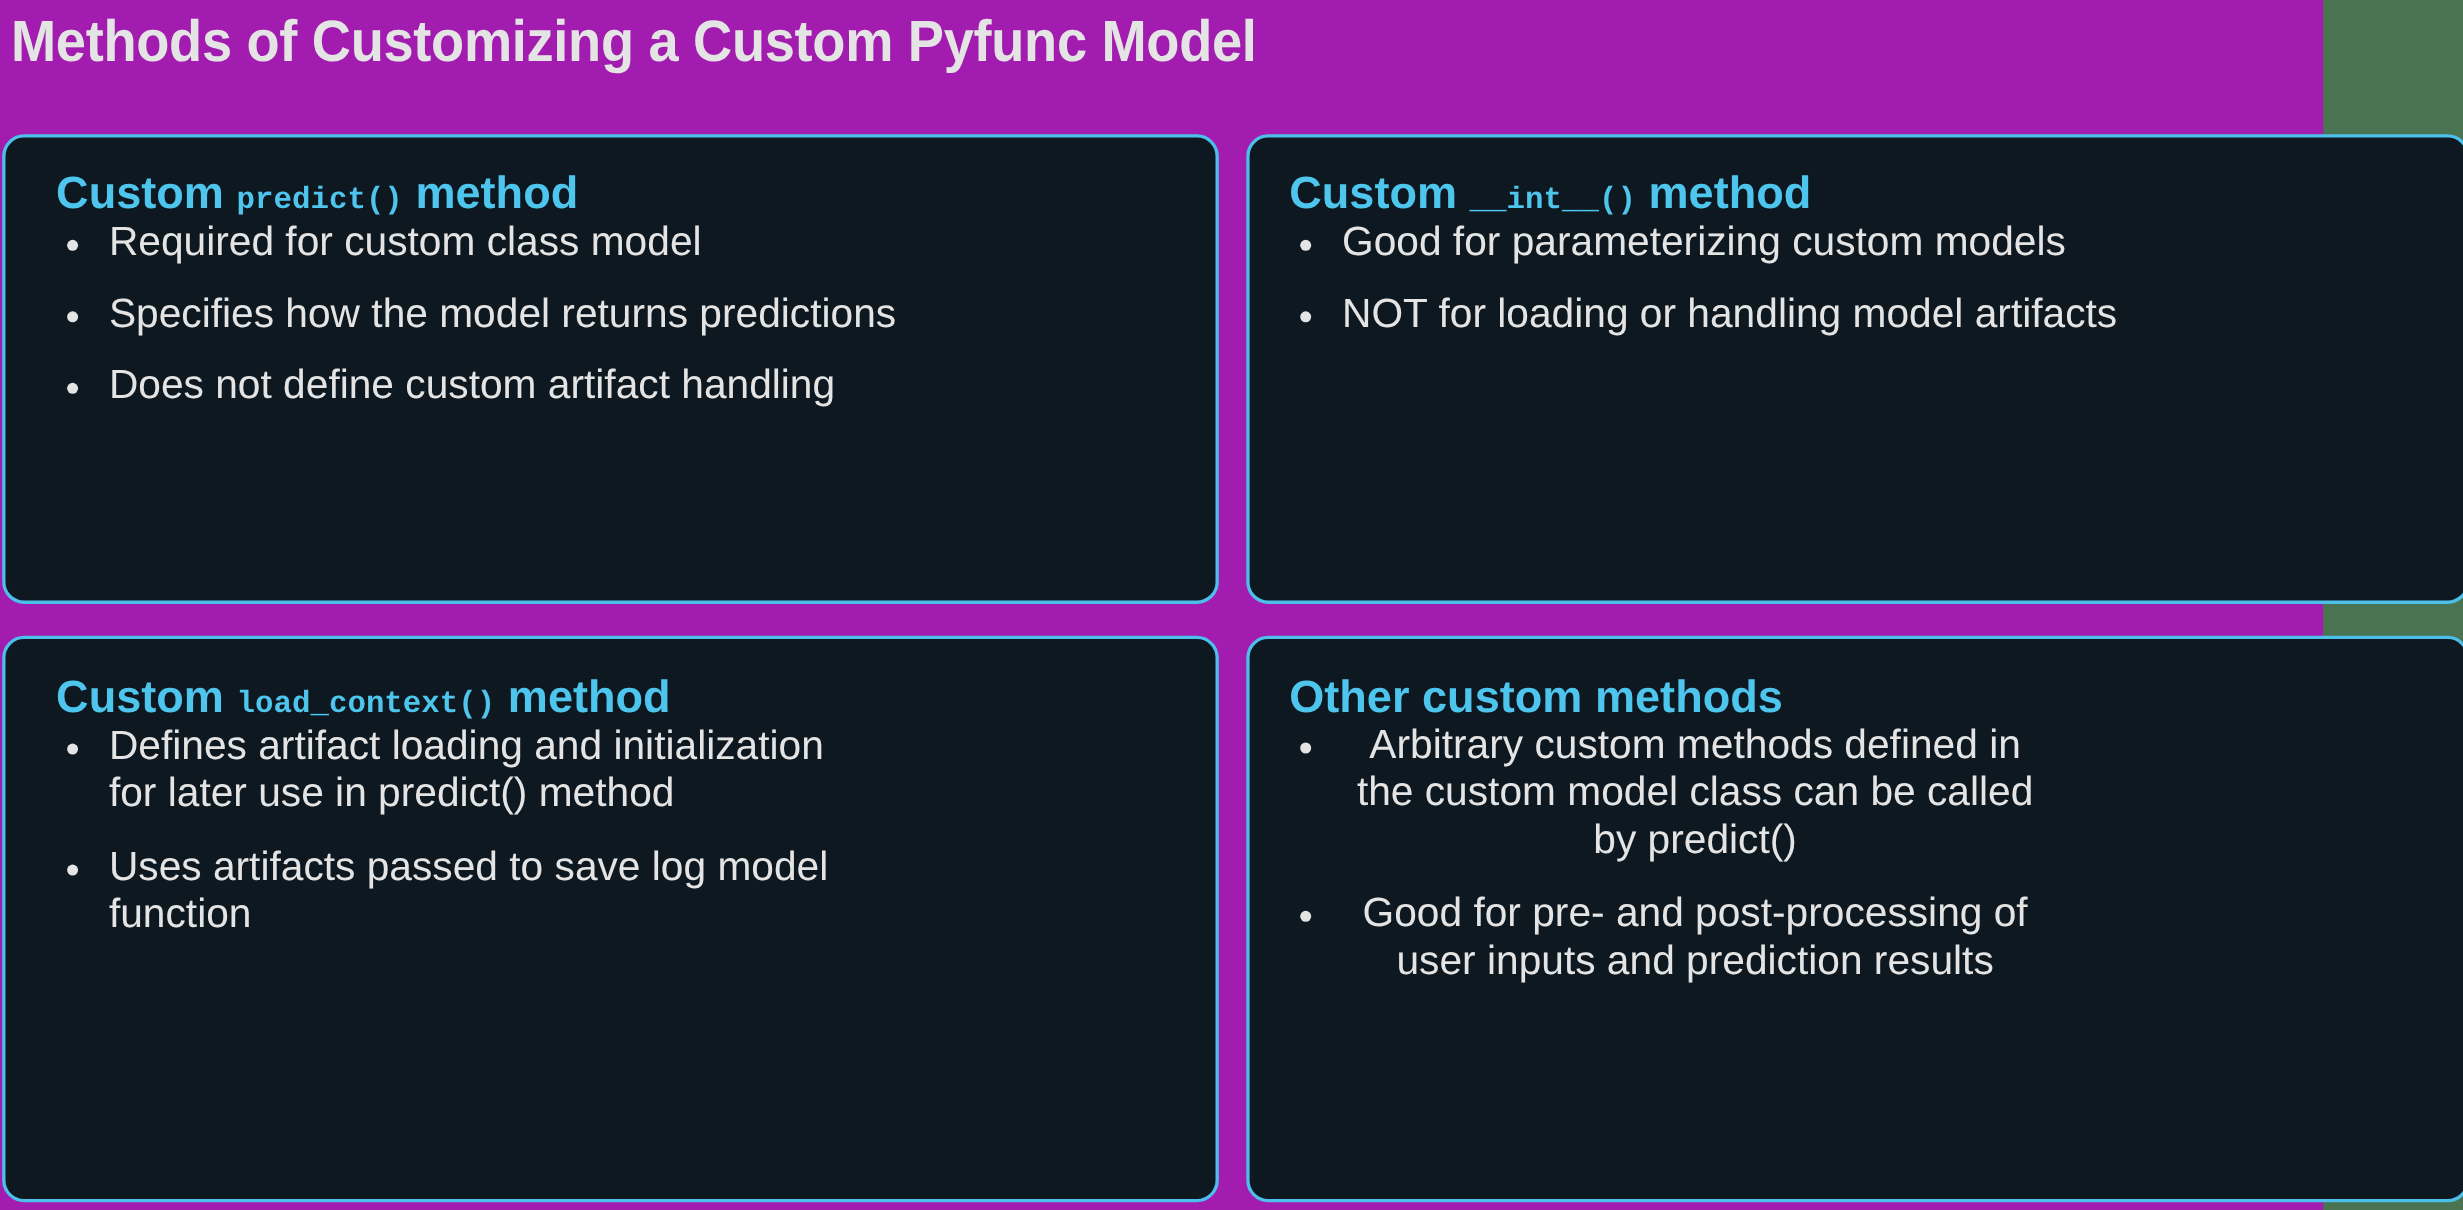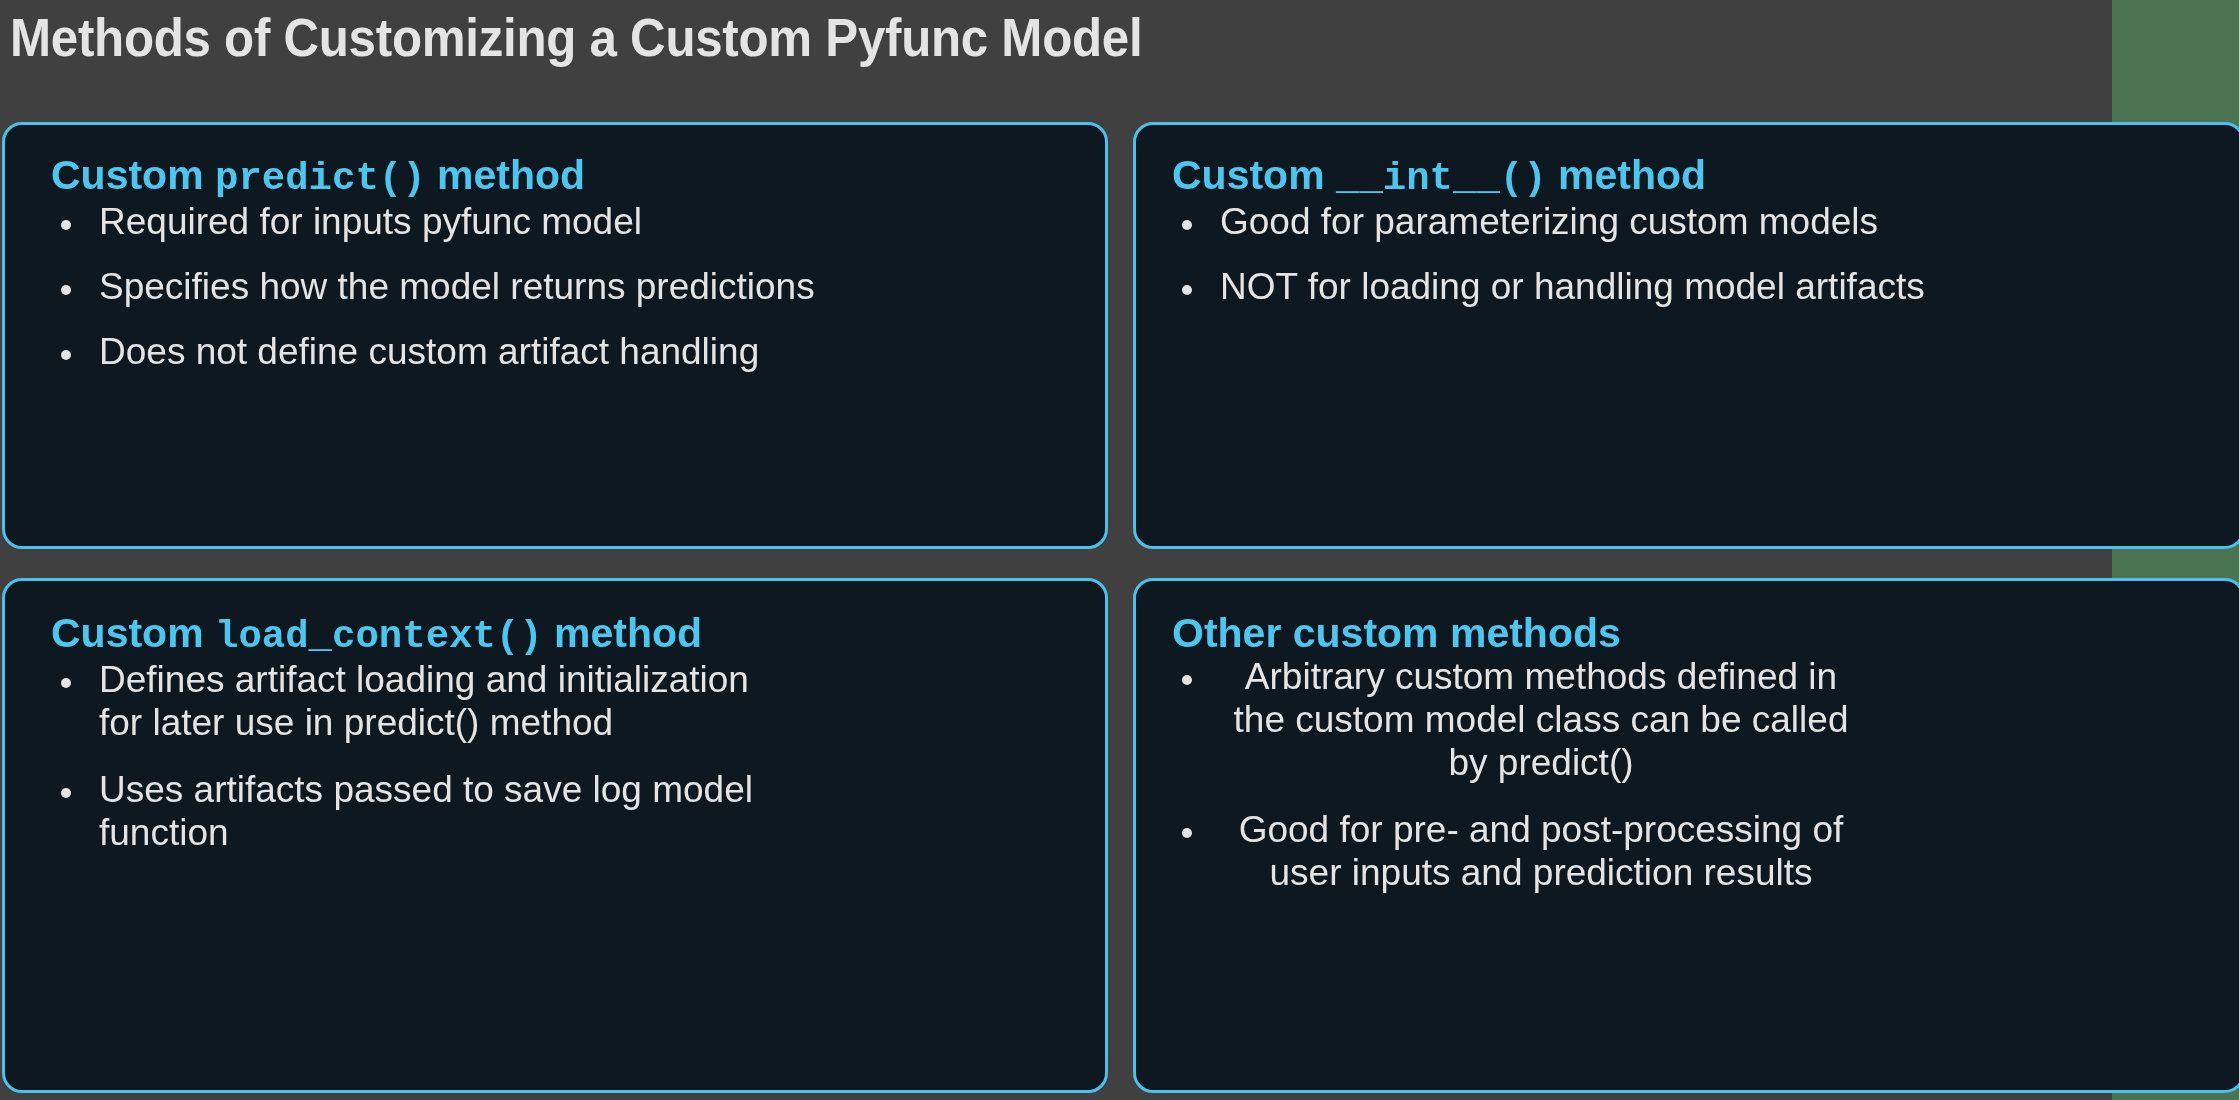--- a/index.html
+++ b/index.html
@@ -11,21 +11,21 @@
     width: 2239px;
     height: 1100px;
     overflow: hidden;
     font-family: "Liberation Sans", sans-serif;
   }
 
   #page {
     position: relative;
     width: 2112px;
     height: 1100px;
-    background: #404040;
+    background: #a21caf;
     box-sizing: border-box;
     padding-left: 32px;
   }
 
   
   #page-title {
     position: absolute;
     left: 10px;
     top: 2px;
     width: 2200px;
@@ -65,21 +65,21 @@
     color: #4ec5ed;
     font-size: 41px;
     font-weight: 700;
     white-space: nowrap;
     line-height: 1.1;
     font-family: "Liberation Sans", sans-serif;
   }
   .hdr .mono {
     font-family: "Liberation Mono", "DejaVu Sans Mono", monospace;
     font-weight: 700;
-    font-size: 39px;
+    font-size: 28px;
   }
 
   ul.bullets {
     list-style: none;
     margin: 0;
     padding: 0;
   }
   ul.bullets > li {
     position: relative;
     color: #e3e4e3;
@@ -122,21 +122,21 @@
 
 <div id="page">
 
   <div id="page-title">Methods of Customizing a Custom Pyfunc Model</div>
 
   <div class="card card-tl">
     <div class="card-inner">
       <div class="pad-tl">
         <div class="hdr"><span>Custom </span><span class="mono">predict()</span><span> method</span></div>
         <ul class="bullets list-tl">
-            <li><span class="dot"></span><span>Required for inputs pyfunc model</span></li>
+            <li><span class="dot"></span><span>Required for custom class model</span></li>
             <li><span class="dot"></span><span>Specifies how the model returns predictions</span></li>
             <li><span class="dot"></span><span>Does not define custom artifact handling</span></li>
           </ul>
       </div>
     </div>
   </div>
 
   <div class="card card-tr">
     <div class="card-inner">
       <div class="pad-tr">

